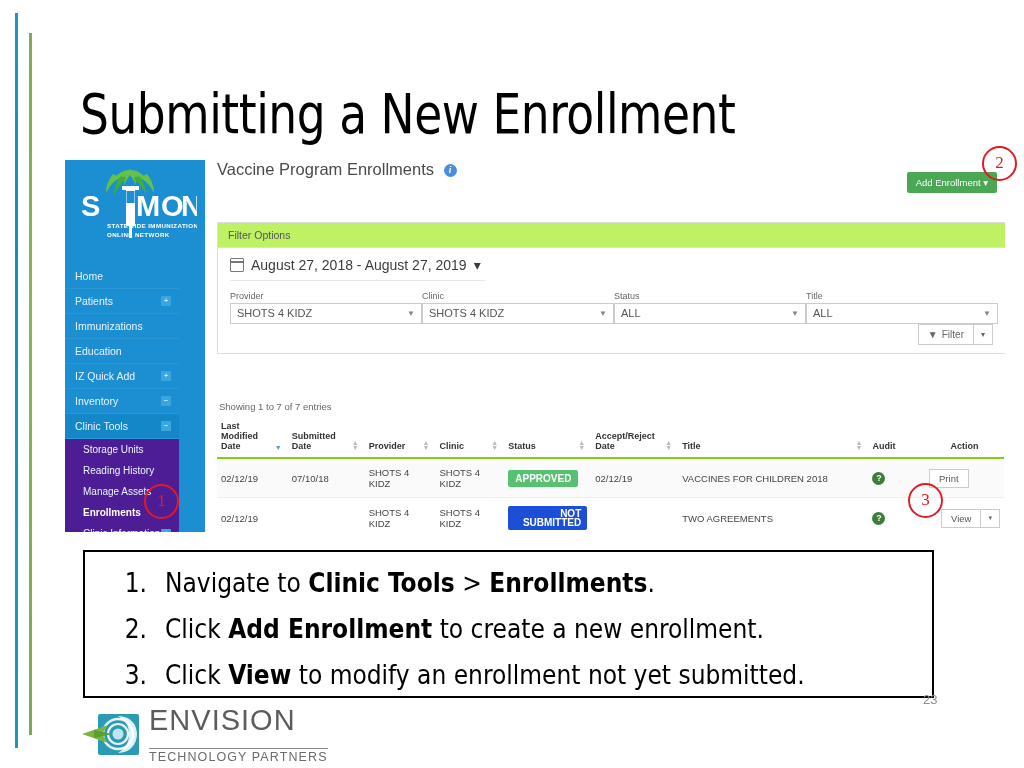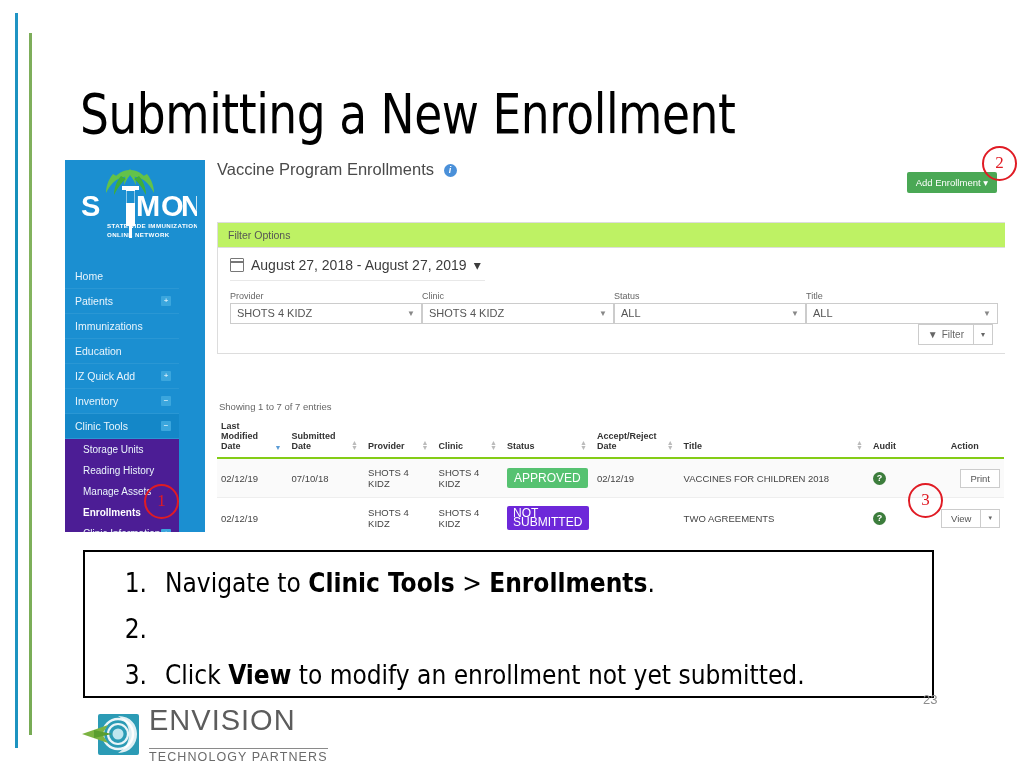--- a/index.html
+++ b/index.html
@@ -78,24 +78,24 @@
 
   
   .showing{position:absolute;left:2px;top:241px;font-size:9.5px;color:#666;}
   .tbl{position:absolute;left:0;top:258px;width:787px;border-collapse:collapse;}
   .tbl th{font-size:9px;color:#333;text-align:left;vertical-align:bottom;
     padding:3px 4px 6px 4px;border-bottom:2px solid #84cc16;font-weight:bold;position:relative;}
   .tbl td{font-size:9.5px;color:#444;padding:8px 4px;border-bottom:1px solid #eee;vertical-align:middle;}
   .tbl tr.alt td{background:#fafafa;}
   .sortic{position:absolute;right:6px;bottom:7px;color:#bbb;font-size:7px;line-height:5px;}
   .sortic.active{color:#5a9bd5;}
-  .badge{display:inline-block;font-size:12px;font-weight:normal;color:#fff;
-    padding:3px 7px;border-radius:2px;text-align:left;}
+  .badge{display:inline-block;font-size:10px;font-weight:bold;color:#fff;
+    padding:3px 7px;border-radius:2px;text-align:right;}
   .badge.approved{background:#56c271;}
-  .badge.notsub{background:#6d28d9;line-height:9px;padding:3px 6px;}
+  .badge.notsub{background:#1d4ed8;line-height:9px;padding:3px 6px;}
   .qmark{display:inline-block;width:13px;height:13px;border-radius:50%;background:#3c7d3c;
     color:#fff;font-size:9px;font-weight:bold;line-height:13px;text-align:center;}
   .btn-sm{border:1px solid #ccc;background:#fff;font-size:9.5px;color:#555;padding:3px 9px;display:inline-block;}
   .split{display:inline-flex;}
   .split .car{border:1px solid #ccc;border-left:none;background:#fff;font-size:7px;color:#666;
     padding:3px 7px;display:flex;align-items:center;}
 
   
   .callout{position:absolute;border:2.5px solid #e01b24;border-radius:50%;
     color:#e01b24;font-size:17px;font-weight:normal;text-align:center;
@@ -310,21 +310,21 @@
             <td>SHOTS 4 KIDZ</td>
             <td>SHOTS 4 KIDZ</td>
             <td>
               <span class="badge approved">APPROVED</span>
             </td>
             <td>02/12/19</td>
             <td>VACCINES FOR CHILDREN 2018</td>
             <td>
               <span class="qmark">?</span>
             </td>
-            <td style="text-align:right">
+            <td style="text-align:left">
               <span class="btn-sm">Print</span>
             </td>
           </tr>
           <tr>
             <td>02/12/19</td>
             <td></td>
             <td>SHOTS 4 KIDZ</td>
             <td>SHOTS 4 KIDZ</td>
             <td>
               <span class="badge notsub">NOT SUBMITTED</span>
@@ -350,20 +350,21 @@
   <div class="callout" style="left:982px;top:146px;width:31px;height:31px;line-height:29px;">2</div>
   <div class="callout" style="left:908px;top:483px;width:31px;height:31px;line-height:29px;">3</div>
 
   <div class="steps">
     <div class="step">
       <span class="num">1.</span>
       <span class="txt"><span>Navigate to </span><b>Clinic Tools</b><span> &gt; </span><b>Enrollments</b><span>.</span></span>
     </div>
     <div class="step">
       <span class="num">2.</span>
+      <span class="txt"><span>Click </span><b>Add Enrollment</b><span> to create a new enrollment.</span></span>
     </div>
     <div class="step">
       <span class="num">3.</span>
       <span class="txt"><span>Click </span><b>View</b><span> to modify an enrollment not yet submitted.</span></span>
     </div>
   </div>
 
   <div class="logo">
     <svg width="58" height="46" viewBox="0 0 58 46">
       <rect x="16" y="2" width="41" height="41" rx="2" fill="#2b9bb5"></rect>

